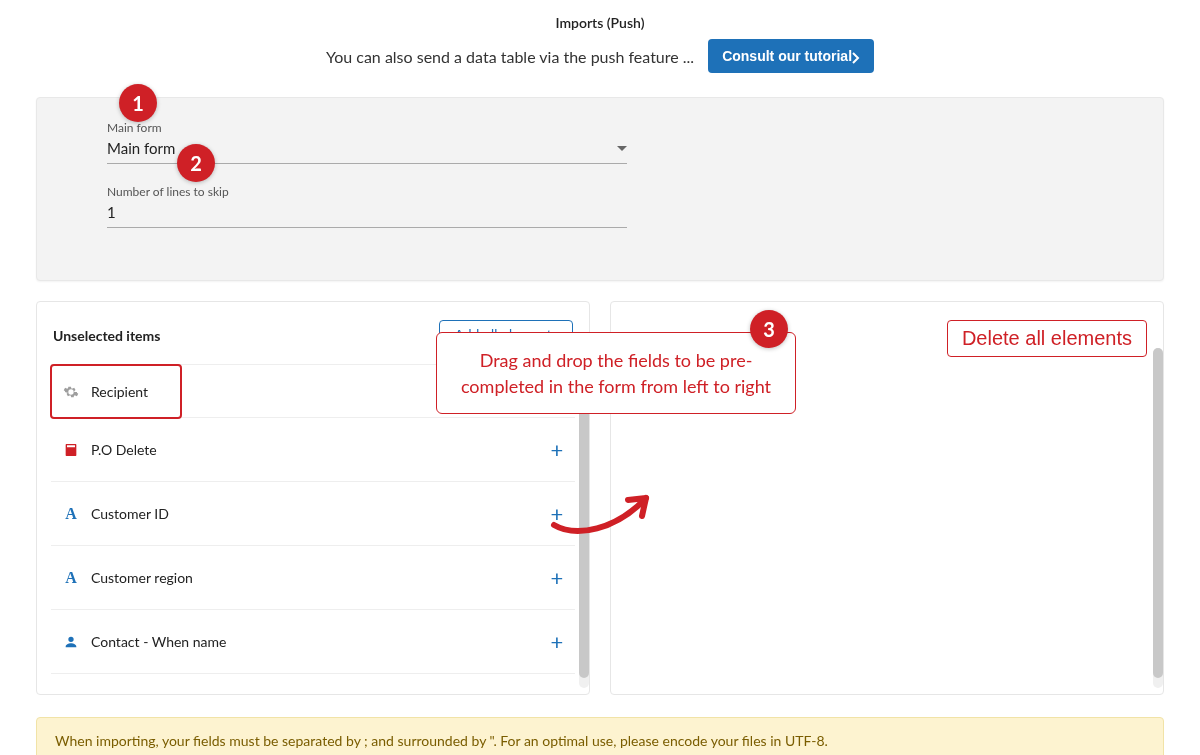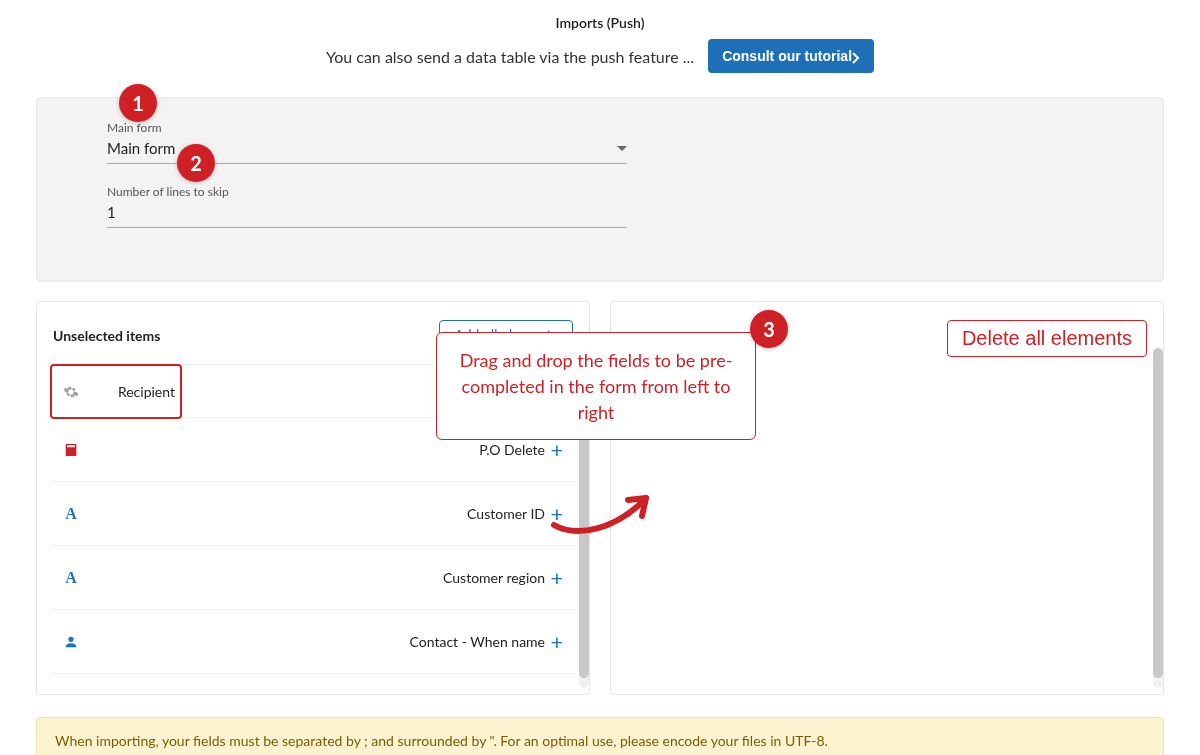--- a/index.html
+++ b/index.html
@@ -36,21 +36,21 @@
     .columns { display:flex; gap:20px; margin:20px 36px 0; }
     .col { flex:1; border:1px solid #e6e6e6; border-radius:4px; background:#fff; padding:18px 14px 20px; min-height:390px; position:relative; }
     .col-header { display:flex; justify-content:space-between; align-items:center; margin-bottom:14px; padding: 0 2px; }
     .col-title { font-size:14px; font-weight:700; color:#222; }
     .btn-outline-blue { border:1px solid #1e71b8; color:#1e71b8; background:#fff; border-radius:4px; padding:6px 14px; font-size:14px; cursor:pointer; }
     .btn-outline-red  { border:1px solid #cf2026; color:#cf2026; background:#fff; border-radius:4px; padding:6px 14px; font-size:20px; cursor:pointer; }
 
     .list { border-top:1px solid #eee; }
     .item { display:flex; align-items:center; padding:18px 6px; border-bottom:1px solid #eee; font-size:14px; color:#222; position:relative; }
     .item .icon { width:28px; display:flex; justify-content:center; align-items:center; }
-    .item .label { flex:1; padding-left:6px;text-align:right; }
+    .item .label { flex:1; padding-left:6px; }
     .item .plus { color:#1e71b8; font-size:22px; font-weight:400; width:24px; text-align:center; cursor:pointer; }
     .item.highlight { outline:2px solid #cf2026; outline-offset:-1px; border-radius:3px; }
 
     .scrollbar { position:absolute; right:0; top:10px; bottom:10px; width:10px; background:#f0f0f0; border-radius:5px; }
     .scrollbar-thumb { position:absolute; top:0; left:0; right:0; height:120px; background:#c8c8c8; border-radius:5px; }
 
     
     .num-badge {
       position:absolute; width:38px; height:38px; border-radius:50%;
       background:#cf2026; color:#fff; font-size:20px; font-weight:700;
@@ -167,20 +167,20 @@
       <button class="btn-outline-red">Delete all elements</button>
     </div>
     <div class="scrollbar" style="right:0px; top:46px; bottom:6px;">
       <div class="scrollbar-thumb" style="height:330px;"></div>
     </div>
   </div>
 </div>
 
 <div class="num-badge" style="left:750px; top:310px;">3</div>
 
-<div class="callout-box" style="left:436px; top:332px; width:320px;">Drag and drop the fields to be pre-completed in the form from left to right</div>
+<div class="callout-box" style="left:436px; top:332px; width:360px;">Drag and drop the fields to be pre-completed in the form from left to right</div>
 
 <svg class="callout-arrow" style="left:546px; top:480px;" width="120" height="60" viewBox="0 0 120 60">
   <path d="M8 45 C 30 58, 70 50, 100 18" stroke="#cf2026" stroke-width="6" fill="none" stroke-linecap="round"></path>
   <path d="M100 18 L82 20 M100 18 L96 36" stroke="#cf2026" stroke-width="6" fill="none" stroke-linecap="round"></path>
 </svg>
 
 <div class="warning">When importing, your fields must be separated by ; and surrounded by ". For an optimal use, please encode your files in UTF-8.</div>
 
 </body></html>

